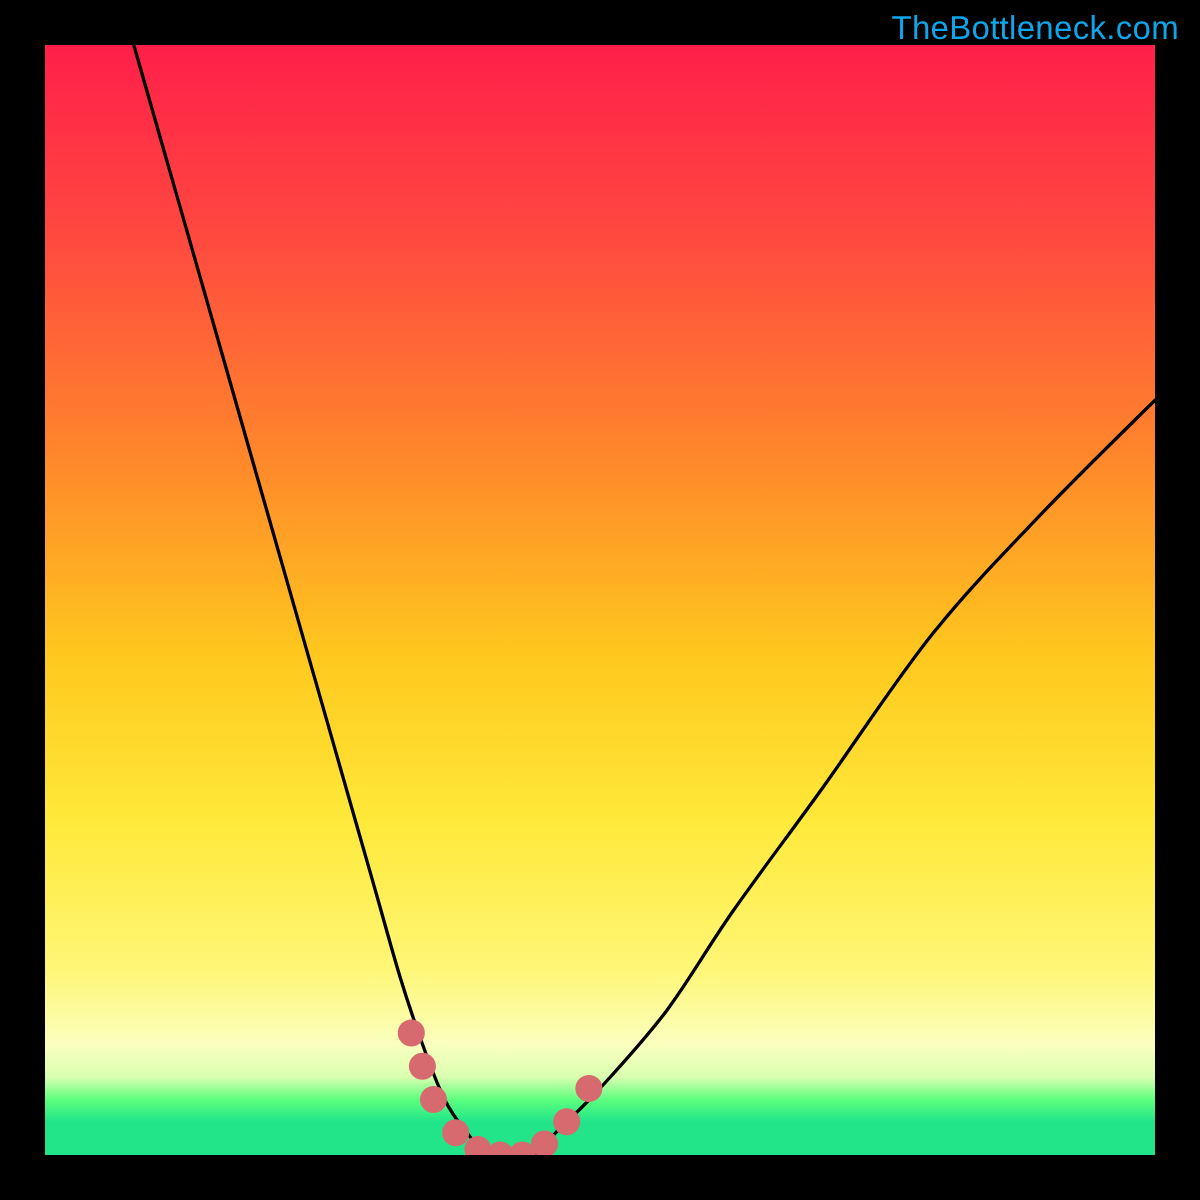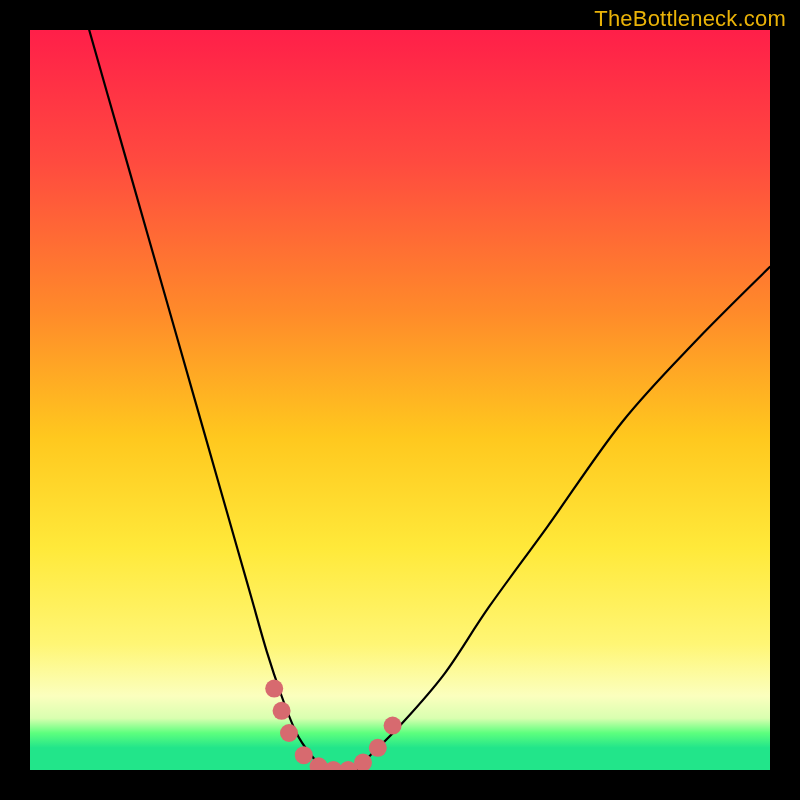--- a/index.html
+++ b/index.html
@@ -40,21 +40,21 @@
   .curve {
     position: absolute;
     inset: 0;
   }
   .watermark {
     position: absolute;
     top: 6px;
     right: 14px;
     font-family: Arial, Helvetica, sans-serif;
     font-size: 22px;
-    color: #eab308;
+    color: #0ea5e9;
     letter-spacing: 0.2px;
     user-select: none;
   }
 </style>
 </head>
 <body>
 
 <div class="watermark">TheBottleneck.com</div>
 
 <div class="frame">

